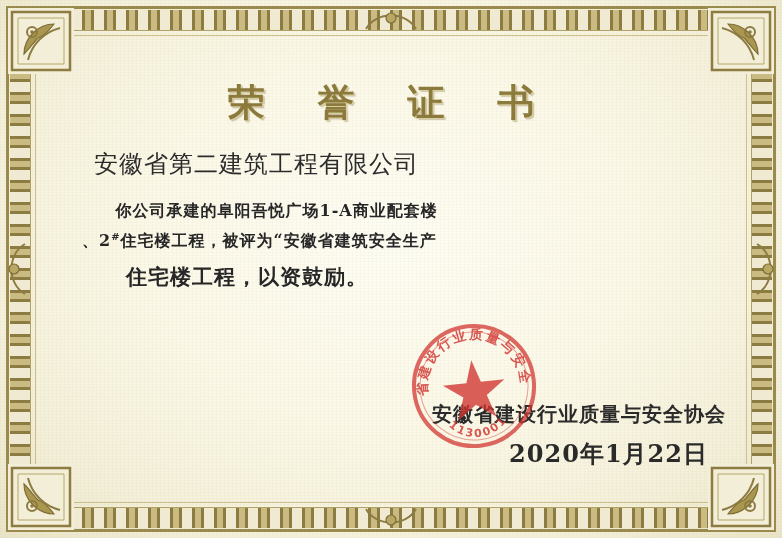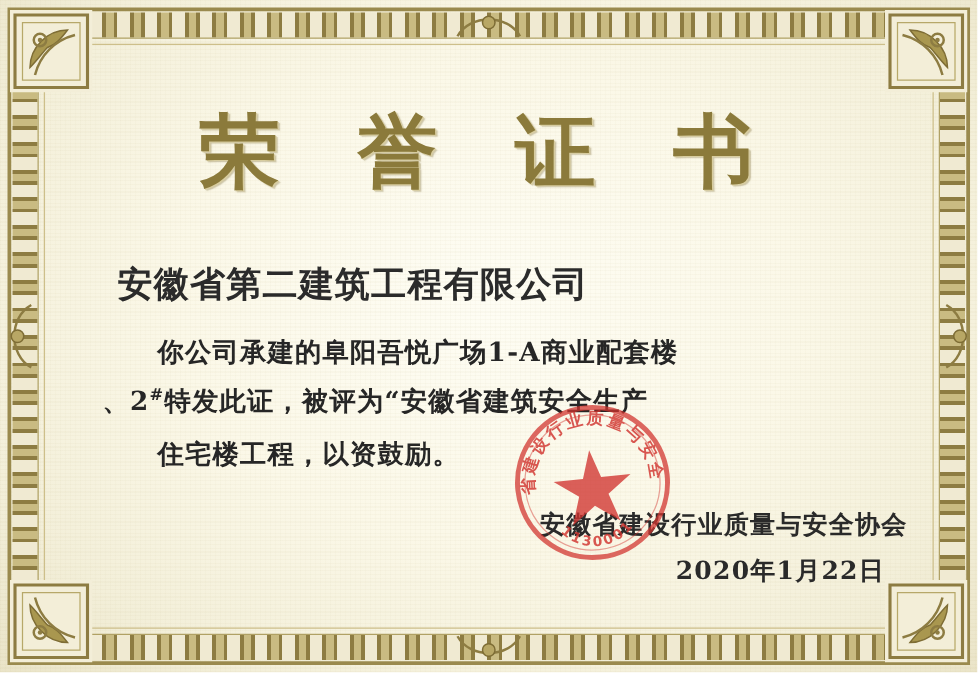--- a/index.html
+++ b/index.html
@@ -100,44 +100,44 @@
     left: 46px;
     right: 46px;
     top: 46px;
     bottom: 46px;
   }
 
   .title {
     text-align: center;
     margin-top: 32px;
     font-family: "DejaVu Serif", "Liberation Serif", serif;
-    font-size: 64px;
+    font-size: 37px;
     font-weight: bold;
     letter-spacing: 20px;
     color: #8b7a3b;
     text-shadow: 1px 1px 0 #d8cda0, 2px 2px 1px rgba(120,104,50,0.35);
     white-space: nowrap;
   }
 
   .recipient {
-    margin-top: 44px;
+    margin-top: 20px;
     margin-left: 48px;
     font-family: "DejaVu Serif", "Liberation Serif", serif;
-    font-size: 28px;
-    font-weight: bold;
+    font-size: 24px;
+    font-weight: normal;
     color: #2b2b2b;
     letter-spacing: 1px;
   }
 
   .body-text {
     margin-top: 16px;
     margin-left: 36px;
     margin-right: 40px;
     font-family: "DejaVu Serif", "Liberation Serif", serif;
-    font-size: 21px;
+    font-size: 16px;
     font-weight: bold;
     color: #262626;
     line-height: 1.85;
     letter-spacing: 1px;
   }
   .body-text .indent { display: inline-block; width: 2.1em; }
   .sup {
     font-size: 0.62em;
     vertical-align: super;
     font-weight: bold;
@@ -161,21 +161,21 @@
     text-align: right;
     font-family: "DejaVu Serif", "Liberation Serif", serif;
     font-weight: bold;
     color: #2a2a2a;
   }
   .issuer {
     font-size: 20px;
     letter-spacing: 1px;
   }
   .issue-date {
-    font-size: 20px;
+    font-size: 24px;
     margin-top: 10px;
     margin-right: 18px;
     letter-spacing: 1px;
   }
 
   
   .seal {
     position: absolute;
     left: 408px;
     top: 320px;
@@ -273,21 +273,21 @@
   </div>
 
   <div class="content">
 
     <div class="title">荣 誉 证 书</div>
 
     <div class="recipient">安徽省第二建筑工程有限公司</div>
 
     <div class="body-text">
       <div><span class="indent"></span><span>你公司承建的阜阳吾悦广场1-A商业配套楼</span></div>
-      <div><span>、2</span><span class="sup">#</span><span>特发此证，被评为“安徽省建筑安全生产</span></div>
+      <div><span>、2</span><span class="sup">#</span><span>住宅楼工程，被评为“安徽省建筑安全生产</span></div>
     </div>
 
     <div class="closing"><span class="indent"></span><span>住宅楼工程，以资鼓励。</span></div>
 
     <div class="signature-block">
       <div class="issuer">安徽省建设行业质量与安全协会</div>
       <div class="issue-date">2020年1月22日</div>
     </div>
 
   </div>

